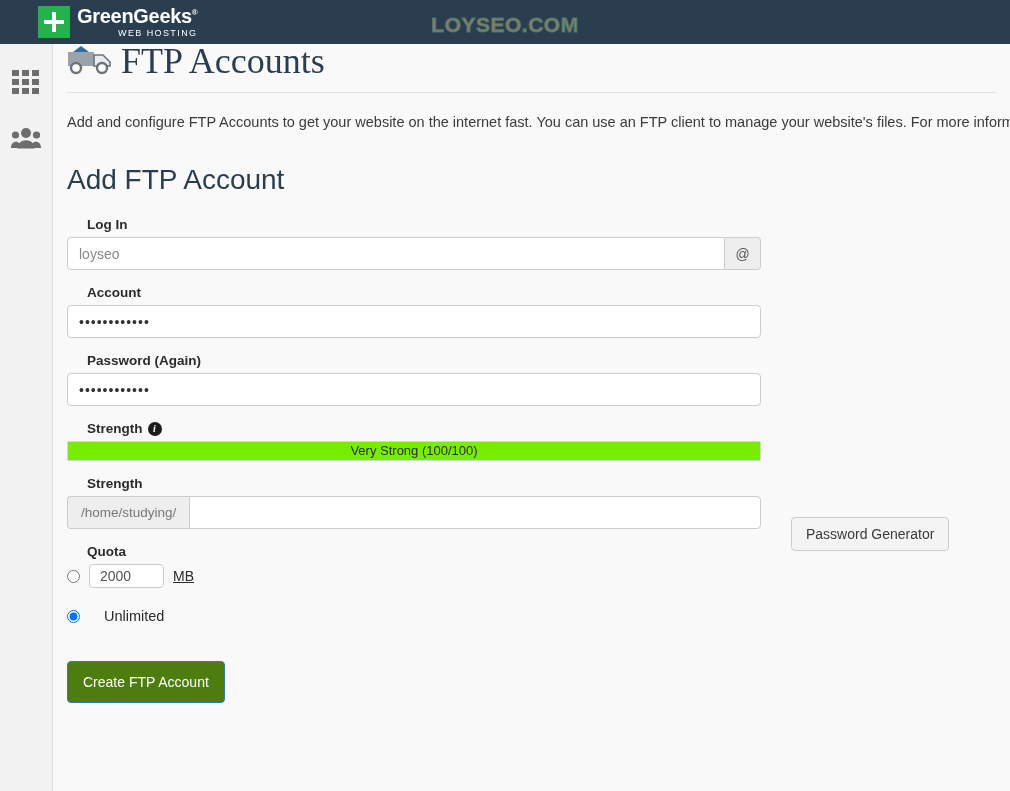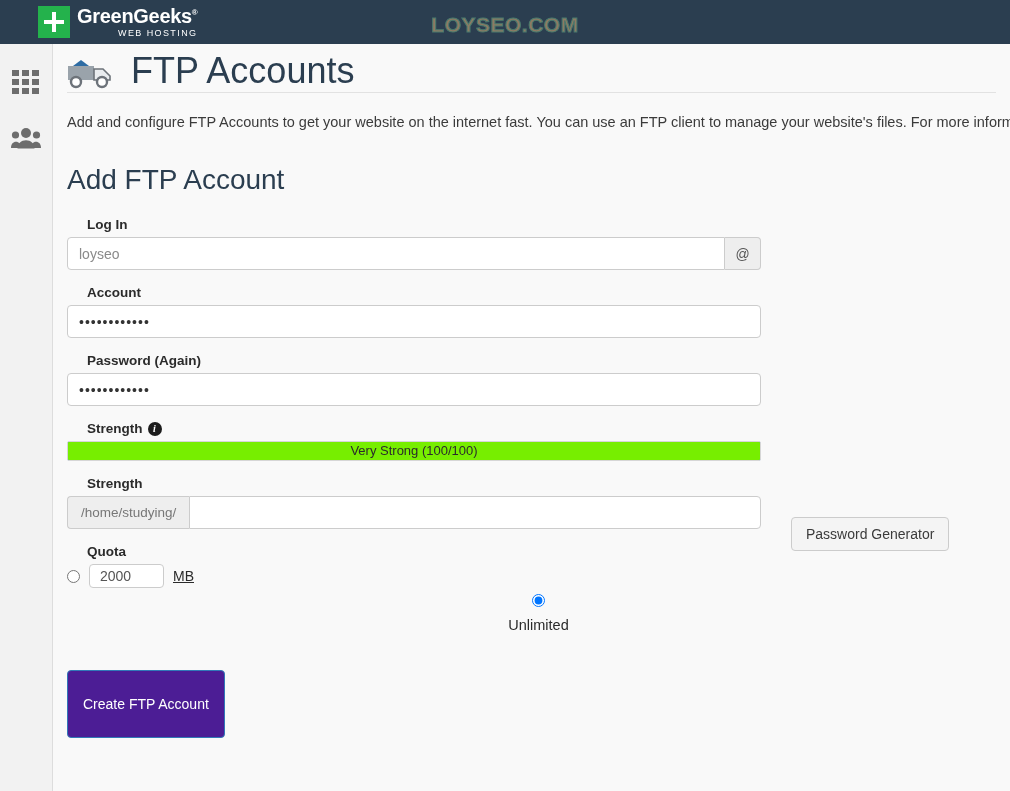--- a/index.html
+++ b/index.html
@@ -101,24 +101,25 @@
     width: 957px; height: 747px;
     background: #f9f9f9;
     overflow: hidden;
   }
   #page-head {
     position: relative;
     padding: 0 14px;
   }
   #page-title-row {
     display: flex;
-    align-items: flex-end;
-    gap: 14px;
+    align-items: center;
+    gap: 4px;
     margin-top: -14px;
     height: 62px;
+    font-family: Liberation Serif, serif;
   }
   .truck-icon { display: block; }
   #page-title {
     font-size: 36px;
     font-weight: normal;
     color: #2b3e50;
     white-space: nowrap;
   }
   #head-rule {
     border-top: 1px solid #e2e2e2;
@@ -277,27 +278,27 @@
     border: 1px solid #cccccc;
     border-radius: 4px;
     padding: 0 10px;
     font-family: "Liberation Sans", sans-serif;
     font-size: 14px;
     color: #555555;
     background: #ffffff;
     outline: none;
   }
   .unit { font-size: 14px; color: #2b2b2b; text-decoration: underline; }
-  .quota-row-2 { display: flex; align-items: center; gap: 10px; margin-top: 6px; flex-direction: column; }
+  .quota-row-2 { display: flex; align-items: center; gap: 24px; margin-top: 20px; }
   .unlimited-label { font-size: 14.5px; color: #2b2b2b; }
 
   #submit-btn {
     margin-top: 22px;
-    padding: 25px 15px;
-    background: #4c1d95;
+    padding: 12px 15px;
+    background: #4d7c0f;
     border: 1px solid #3179b8;
     border-radius: 4px;
     color: #ffffff;
     font-size: 14px;
     font-family: "Liberation Sans", sans-serif;
     cursor: pointer;
   }
 </style>
 </head>
 <body>

